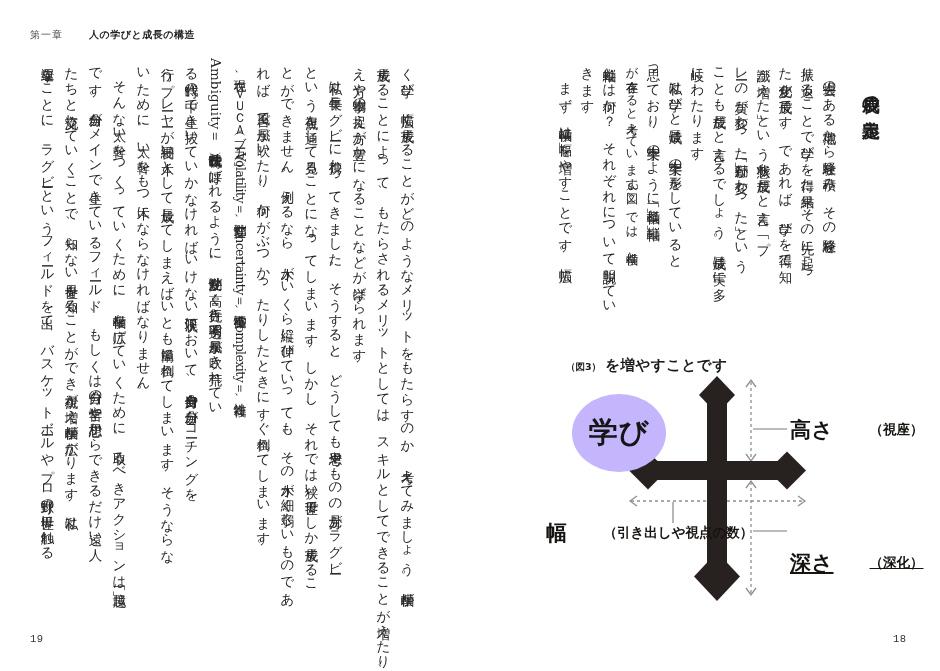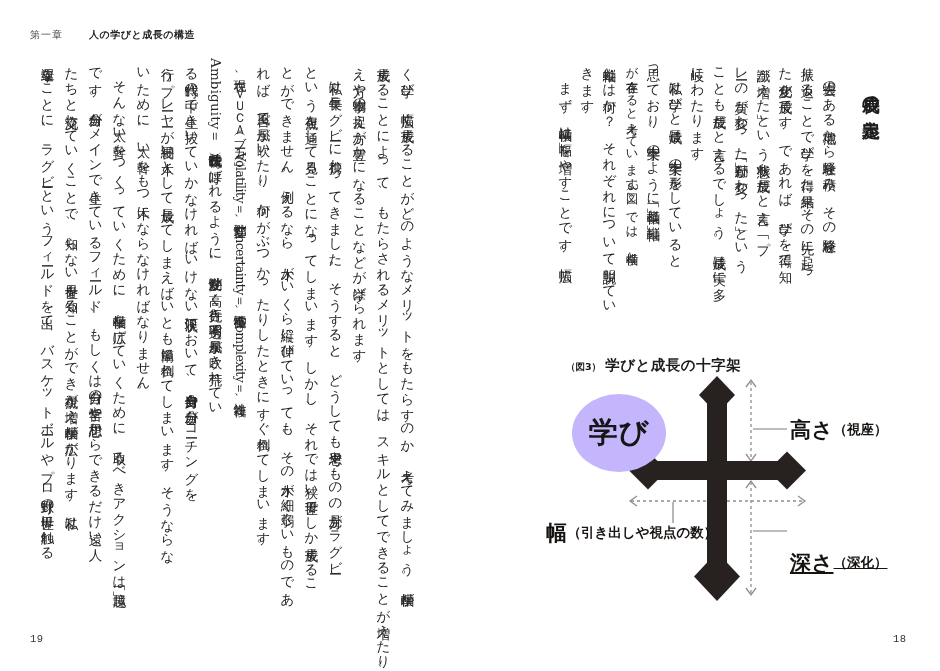--- a/index.html
+++ b/index.html
@@ -42,21 +42,21 @@
   .learning-ellipse{
     position:absolute;left:572px;top:394px;width:94px;height:78px;border-radius:50%;
     display:flex;align-items:center;justify-content:center;
     font-family:"DejaVu Sans","Liberation Sans",sans-serif;font-weight:900;font-size:29px;
     letter-spacing:1px;color:#161616;
   }
   .diagram-svg{position:absolute;left:530px;top:355px;}
   .diagram-label{
     position:absolute;white-space:nowrap;color:#171310;
     font-family:"DejaVu Sans","Liberation Sans",sans-serif;font-weight:800;
-    height:26px;display:flex;align-items:center;
+    height:26px;display:flex;align-items:center;gap:36px;
   }
   .lbl-main{font-size:21px;letter-spacing:0.5px;}
   .lbl-sub{font-size:13.5px;font-weight:700;letter-spacing:0;}
   .label-height{left:790px;top:417px;}
   .label-width{left:546px;top:520px;}
   .label-depth{left:790px;top:550px;text-decoration:underline;}
 
   
   .page-number{position:absolute;top:633px;font-size:10.5px;color:#333;letter-spacing:0.5px;}
   .page-number.left{left:30px;font-family:Liberation Mono, monospace;}
@@ -100,21 +100,21 @@
     <div class="col">　私は学びと成長は、十字架の形をしていると</div>
     <div class="col">思っており、十字架のように「横軸」と「縦軸」</div>
     <div class="col">が存在すると考えています（図3）。では、横軸と</div>
     <div class="col">縦軸とは何か？　それぞれについて説明してい</div>
     <div class="col">きます。</div>
     <div class="col">　まず、横軸は「幅」を増やすことです。幅広</div>
   </div>
 
 <div class="figure-caption">
   <span class="caption-tag">（図3）</span>
-  <span class="caption-text">学びと成長の十字架</span>
+  <span class="caption-text">を増やすことです</span>
 </div>
 
 <svg class="diagram-svg" width="410" height="290" viewBox="0 0 410 290">
 
   <g stroke="#8f8f8f" stroke-width="1.3" fill="none">
     <line x1="221" y1="27" x2="221" y2="105" stroke-dasharray="3 3"></line>
     <polyline points="216,32 221,25 226,32"></polyline>
     <polyline points="216,99 221,106 226,99"></polyline>
     <line x1="221" y1="127" x2="221" y2="239" stroke-dasharray="3 3"></line>
     <polyline points="216,133 221,126 226,133"></polyline>

